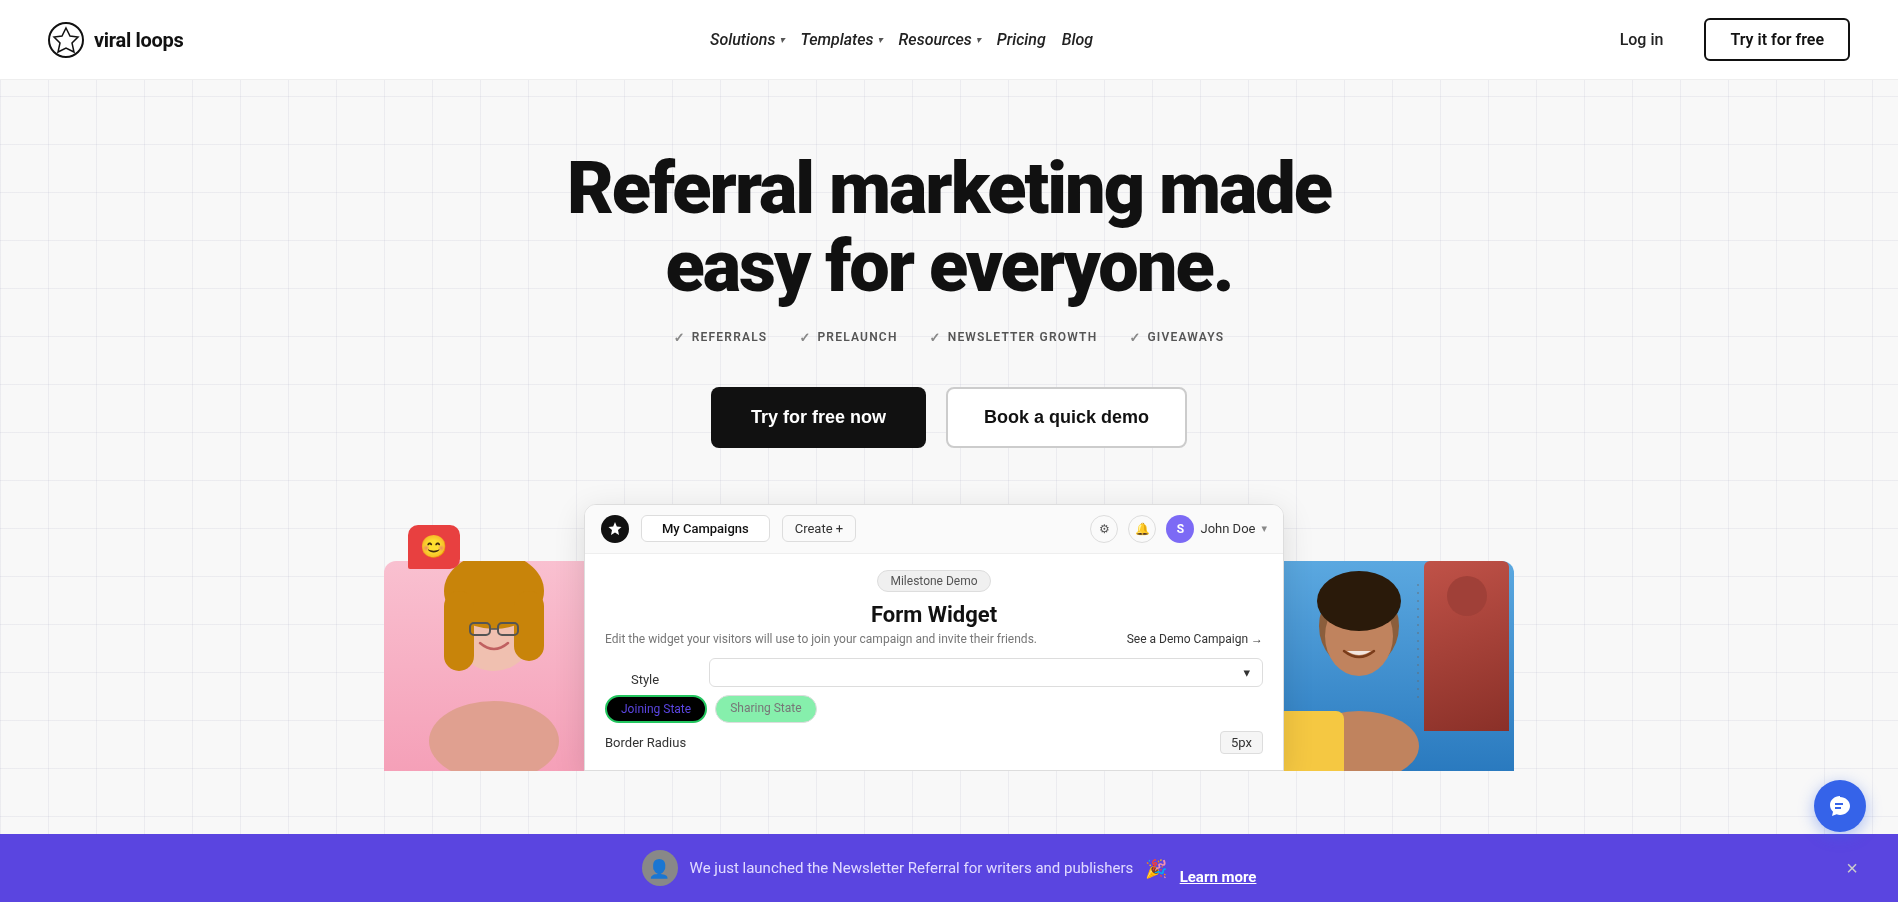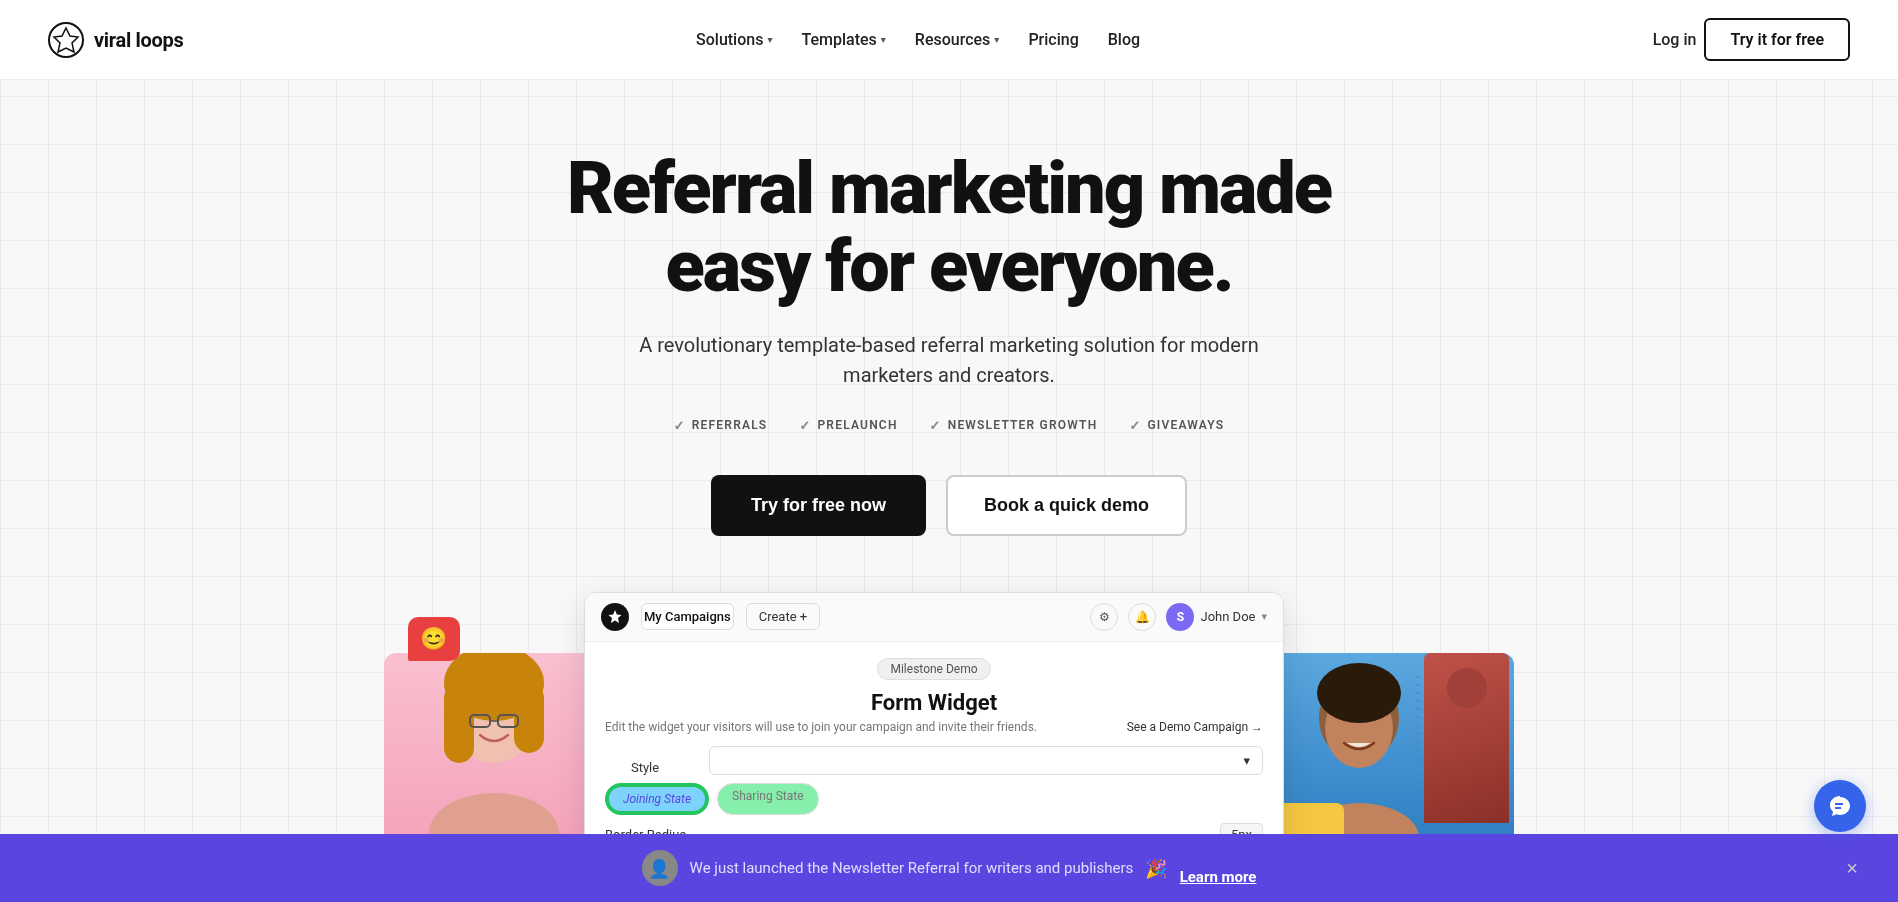--- a/index.html
+++ b/index.html
@@ -53,21 +53,22 @@
     .nav-logo-text {
       font-size: 20px;
       font-weight: 700;
       letter-spacing: -0.3px;
       text-align: center;
     }
 
     .nav-links {
       display: flex;
       align-items: center;
-      gap: 29px;
+      gap: 16px;
+      font-style: italic;
     }
 
     .nav-link {
       display: flex;
       align-items: center;
       gap: 4px;
       font-size: 16px;
       font-weight: 500;
       color: #222;
       text-decoration: none;
@@ -75,21 +76,21 @@
     }
 
     .nav-link .chevron {
       font-size: 10px;
       color: #555;
     }
 
     .nav-right {
       display: flex;
       align-items: center;
-      gap: 8px;
+      gap: 41px;
     }
 
     .nav-login {
       font-size: 16px;
       font-weight: 500;
       color: #222;
       text-decoration: none;
       cursor: pointer;
     }
 
@@ -228,21 +229,21 @@
       width: 28px;
       height: 28px;
       background: #111;
       border-radius: 50%;
       display: flex;
       align-items: center;
       justify-content: center;
     }
 
     .dash-tab {
-      padding: 5px 2px;
+      padding: 5px 20px;
       border-radius: 6px;
       font-size: 13px;
       font-weight: 500;
       color: #333;
       cursor: pointer;
       text-align: right;
     }
 
     .dash-tab.active {
       background: #fff;
@@ -370,24 +371,23 @@
     }
 
     .dash-state-btn {
       padding: 5px 14px;
       border-radius: 20px;
       font-size: 12px;
       cursor: pointer;
     }
 
     .dash-state-btn.active {
-      background: #7dd3fc;
-      border: 4px solid #22c55e;
+      background: #000000;
+      border: 2px solid #22c55e;
       color: #5a45e0;
-      font-style: italic;
     }
 
     .dash-state-btn.inactive {
       background: #86efac;
       border: 1px solid #ddd;
       color: #777;
     }
 
     .dash-input-row {
       display: flex;
@@ -583,21 +583,20 @@
   </div>
 
   <div class="nav-right">
     <a class="nav-login" href="#">Log in</a>
     <a class="nav-cta" href="#">Try it for free</a>
   </div>
 </nav>
 
 <section class="hero">
   <h1 class="hero-title">Referral marketing made easy for everyone.</h1>
-  <p class="hero-subtitle">A revolutionary template-based referral marketing solution for modern marketers and creators.</p>
 
   <div class="hero-features">
     <span class="hero-feature">
       <span class="check">✓</span>
       <span>REFERRALS</span>
     </span>
     <span class="hero-feature">
       <span class="check">✓</span>
       <span>PRELAUNCH</span>
     </span>

